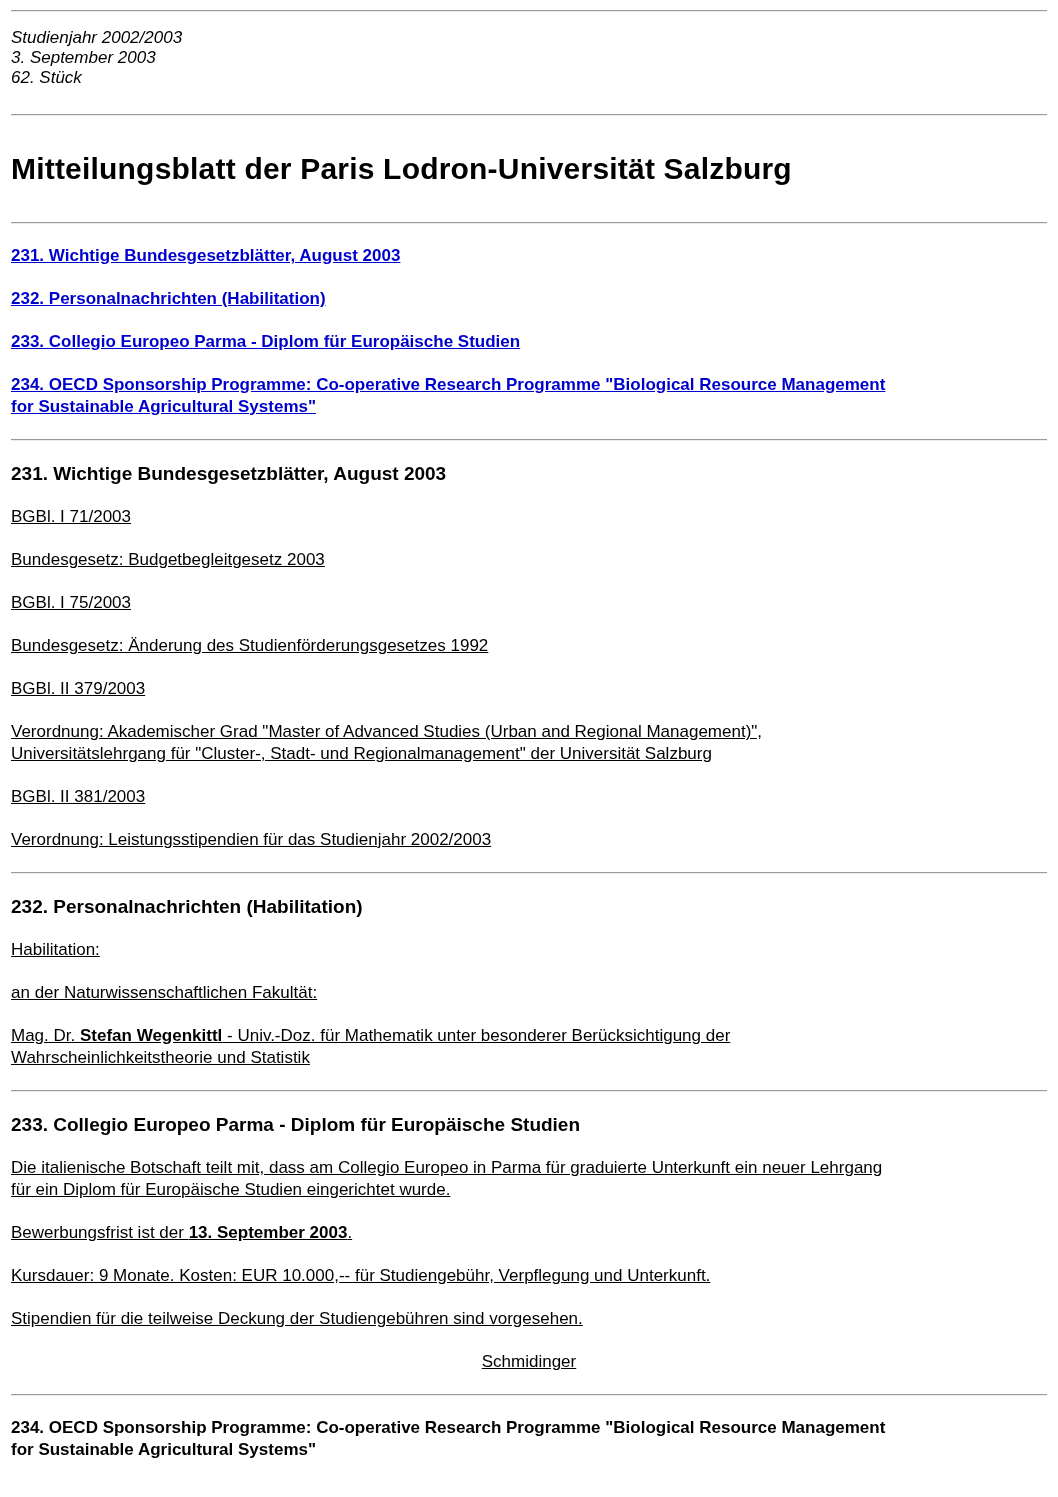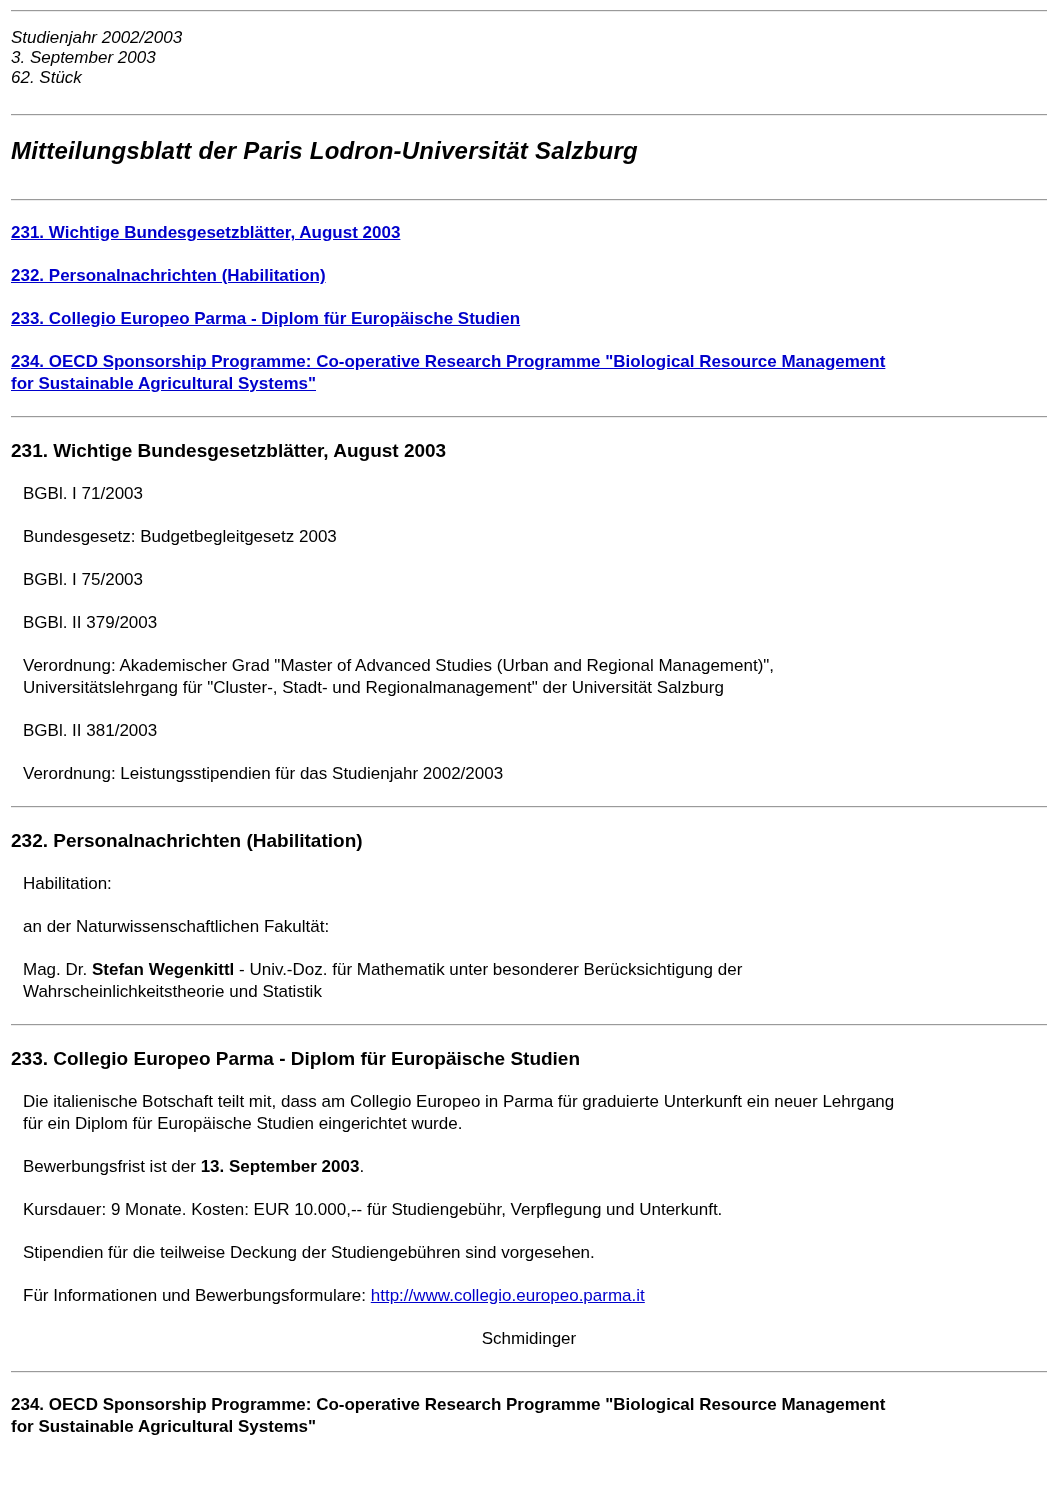--- a/index.html
+++ b/index.html
@@ -15,31 +15,30 @@
     border: 0;
     border-top: 1px solid #9a9a9a;
     border-bottom: 1px solid #ececec;
     height: 0;
     margin: 0;
   }
   hr.r2 { margin-top: 26px; }
   hr.r3 { margin-top: 31px; }
   .doc-header { margin: 16px 0; line-height: 20px; font-style: italic; }
   h1 {
-    font-size: 24px;
+    font-size: 30px;
     line-height: 34px;
-    margin: 18px 0;
+    margin: 36px 0;
     font-weight: bold;
     letter-spacing: 0.2px;
-    font-style: italic;
   }
   .idx { margin: 21px 0; line-height: 22px; font-size: 17px; font-weight: bold; }
   .idx a { color: var(--link-color); text-decoration: underline; }
   h3 { font-size: 19px; line-height: 23px; margin: 21px 0; font-weight: bold; }
-  p { margin: 21px 12px; line-height: 22px; }
+  p { margin: 21px 0; line-height: 22px; text-decoration: underline; }
   .sig { text-align: center; }
   .h234 { font-size: 17px; font-weight: bold; line-height: 22px; margin: 21px 0 17px 0; }
   a.inline-link { color: var(--link-color); text-decoration: underline; }
   :root { --link-color: #0000cc; }
 </style>
 </head>
 <body>
 
 <div class="page">
 
@@ -72,20 +71,21 @@
     </div>
   </nav>
 
   <hr>
 
   <section>
     <h3>231. Wichtige Bundesgesetzblätter, August 2003</h3>
     <p>BGBl. I 71/2003</p>
     <p>Bundesgesetz: Budgetbegleitgesetz 2003</p>
     <p>BGBl. I 75/2003</p>
+    <p>Bundesgesetz: Änderung des Studienförderungsgesetzes 1992</p>
     <p>BGBl. II 379/2003</p>
     <p><span>Verordnung: Akademischer Grad "Master of Advanced Studies (Urban and Regional Management)",</span><br><span>Universitätslehrgang für "Cluster-, Stadt- und Regionalmanagement" der Universität Salzburg</span></p>
     <p>BGBl. II 381/2003</p>
     <p>Verordnung: Leistungsstipendien für das Studienjahr 2002/2003</p>
   </section>
 
   <hr>
 
   <section>
     <h3>232. Personalnachrichten (Habilitation)</h3>
@@ -95,21 +95,20 @@
   </section>
 
   <hr>
 
   <section>
     <h3>233. Collegio Europeo Parma - Diplom für Europäische Studien</h3>
     <p><span>Die italienische Botschaft teilt mit, dass am Collegio Europeo in Parma für graduierte Unterkunft ein neuer Lehrgang</span><br><span>für ein Diplom für Europäische Studien eingerichtet wurde.</span></p>
     <p><span>Bewerbungsfrist ist der </span><b>13. September 2003</b><span>.</span></p>
     <p>Kursdauer: 9 Monate. Kosten: EUR 10.000,-- für Studiengebühr, Verpflegung und Unterkunft.</p>
     <p>Stipendien für die teilweise Deckung der Studiengebühren sind vorgesehen.</p>
-    <p><span>Für Informationen und Bewerbungsformulare: </span><a href="#" class="inline-link">http://www.collegio.europeo.parma.it</a></p>
     <p class="sig">Schmidinger</p>
   </section>
 
   <hr>
 
   <section>
     <div class="h234"><span>234. OECD Sponsorship Programme: Co-operative Research Programme "Biological Resource Management</span><br><span>for Sustainable Agricultural Systems"</span></div>
   </section>
 
 </div>

